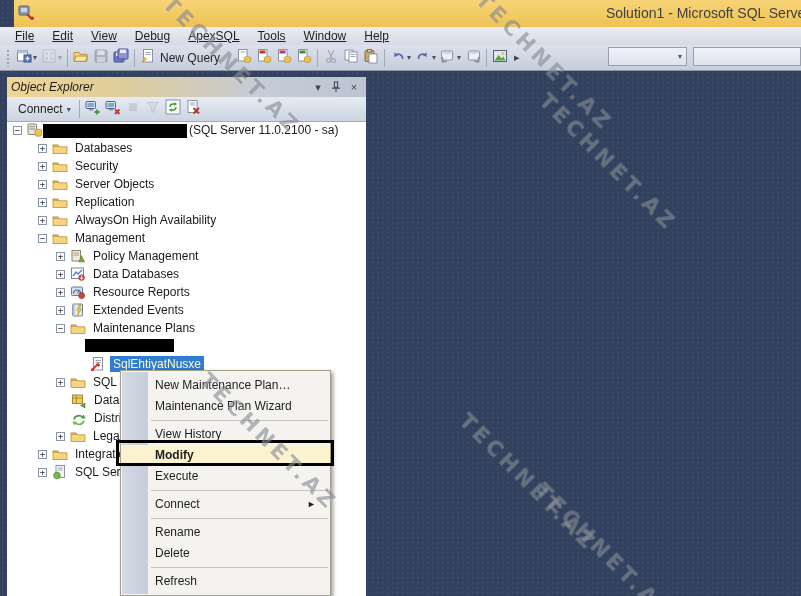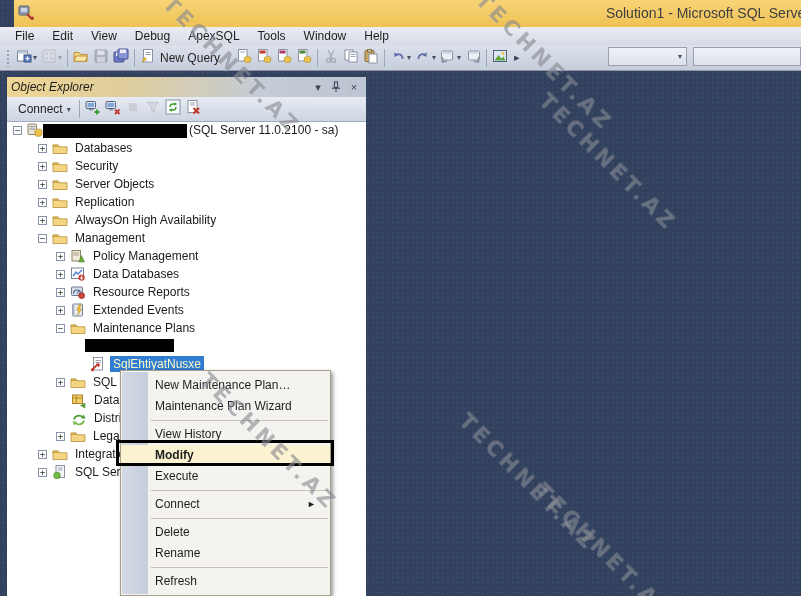--- a/index.html
+++ b/index.html
@@ -8,21 +8,21 @@
     background-image:radial-gradient(rgba(140,160,195,0.12) 1px, transparent 1px);
     background-size:5px 5px;}
   
   .titlebar{position:absolute;left:0;top:0;width:801px;height:27px;
     background:linear-gradient(#F8D477,#EEC254);margin-left:14px;}
   .app-icon{position:absolute;left:4px;top:4px;width:17px;height:17px;}
   .win-title{position:absolute;right:5px;top:5px;font-size:14px;color:#3E3E42;white-space:nowrap;}
   
   .menubar{position:absolute;left:0;top:27px;width:801px;height:18px;
     background:linear-gradient(#EBEDF3,#D6DAE4);display:flex;align-items:center;padding-left:6px;box-sizing:border-box;}
-  .menubar .mitem{font-size:12px;color:#1E1E1E;padding:7px 9px;cursor:default;}
+  .menubar .mitem{font-size:12px;color:#1E1E1E;padding:7px 9px;cursor:default;text-decoration:underline;}
   
   .toolbar{position:absolute;left:0;top:45px;width:801px;height:26px;
     background:linear-gradient(#DCE1EC,#C6CDDB);border-bottom:1px solid #8E97A8;
     display:flex;align-items:center;padding-left:4px;box-sizing:border-box;}
   .grip{width:4px;height:18px;margin:0 4px 0 2px;
     background-image:radial-gradient(#9AA3B5 1px, transparent 1px);background-size:4px 4px;}
   .tbtn{display:flex;align-items:center;height:22px;padding:0 2px;border-radius:2px;}
   .tbtn svg{width:16px;height:16px;}
   .tbtn .caret{font-size:8px;color:#4A5264;margin-left:1px;}
   .tbtn.disabled{opacity:.4;filter:grayscale(.8);}
@@ -537,22 +537,22 @@
     <div class="gutter"></div>
   <div class="citem"><span>New Maintenance Plan…</span></div>
       <div class="citem"><span>Maintenance Plan Wizard</span></div>
       <div class="csep"></div>
       <div class="citem"><span>View History</span></div>
       <div class="citem hl"><span>Modify</span></div>
       <div class="citem"><span>Execute</span></div>
       <div class="csep"></div>
       <div class="citem"><span>Connect</span><span class="subarrow">►</span></div>
       <div class="csep"></div>
+      <div class="citem"><span>Rename</span></div>
       <div class="citem"><span>Delete</span></div>
-      <div class="citem"><span>Rename</span></div>
       <div class="csep"></div>
       <div class="citem"><span>Refresh</span></div>
     </div>
 
   <div id="annotations">
       <div class="redact" style="left: 43px; top: 124px; width: 144px; height: 14px;"></div>
       <div class="redact" style="left: 85px; top: 339px; width: 89px; height: 13px;"></div>
     </div>
   <div class="ann-box" style="left: 116px; top: 440px; width: 212px; height: 20px;"></div>
 

